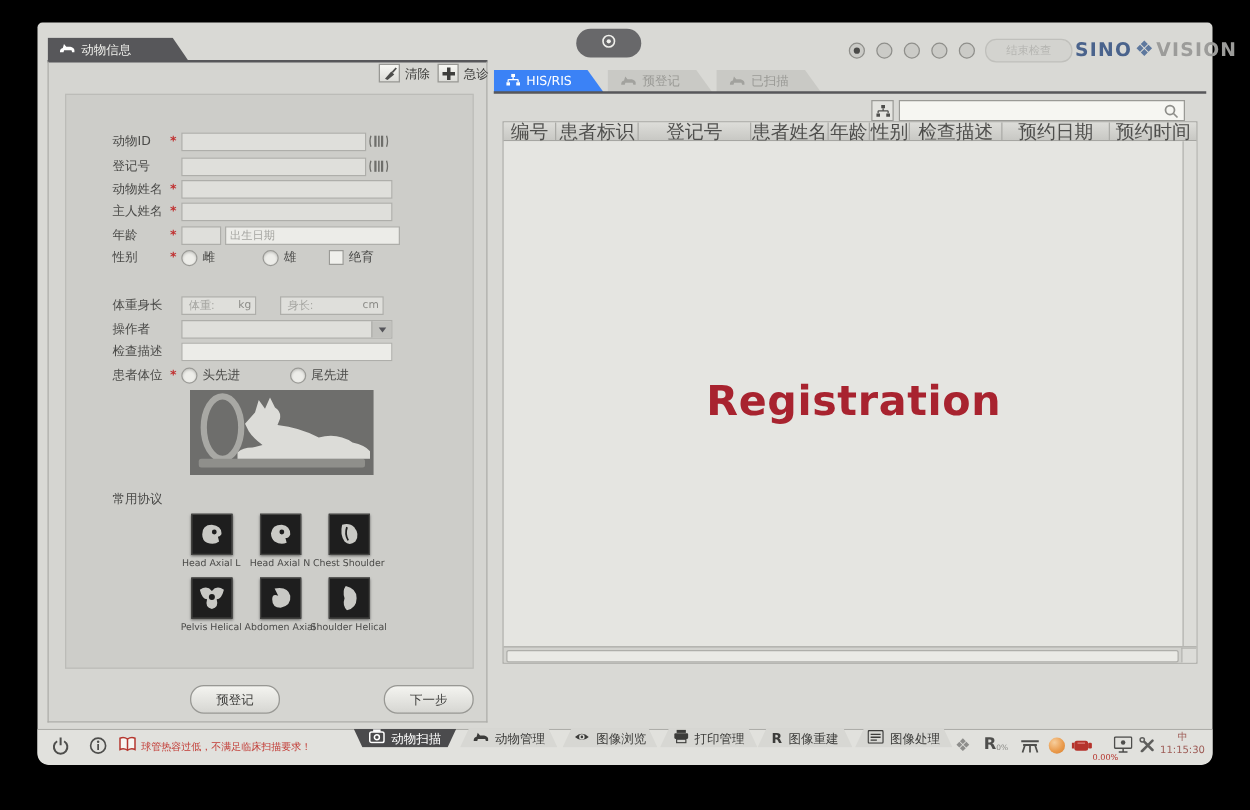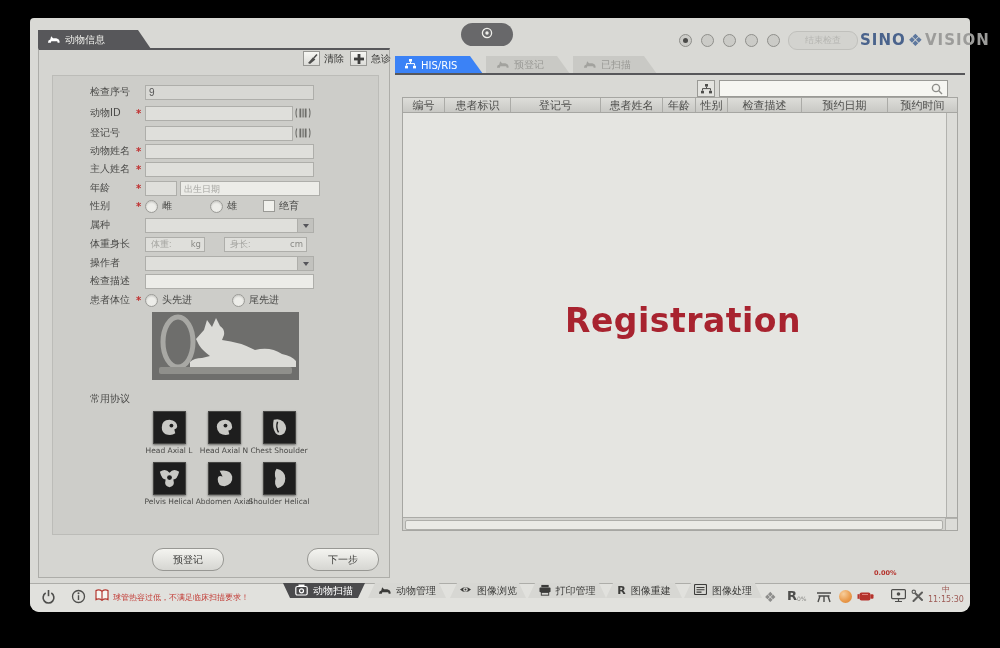--- a/index.html
+++ b/index.html
@@ -65,21 +65,21 @@
   .rtab.idle{background:#C9C9C5;color:#9A9A96;}
   .tabline{left:395px;top:73px;width:570px;height:2px;background:#57575A;}
   .hier-btn{left:697px;top:80px;width:18px;height:17px;background:#E4E4E0;border:1px solid #9A9A96;
             display:flex;align-items:center;justify-content:center;box-sizing:border-box;cursor:pointer;}
   .search-wrap{left:719px;top:80px;width:229px;height:17px;background:#F6F6F2;border:1px solid #9A9A96;
                display:flex;align-items:center;box-sizing:border-box;}
   .search-wrap input{flex:1;border:none;background:transparent;outline:none;font-size:10px;color:#333;padding:0 4px;}
   .wtable{left:402px;top:97px;width:556px;height:434px;border:1px solid #A6A6A2;background:#E5E5E1;box-sizing:border-box;}
   .thead{position:absolute;left:0;top:0;width:100%;height:15px;background:linear-gradient(#DDDDD9,#C8C8C4);
          display:flex;border-bottom:1px solid #A6A6A2;box-sizing:border-box;}
-  .th{font-size:11px;color:#4E4E4C;display:flex;align-items:center;justify-content:center;
+  .th{font-size:15px;color:#4E4E4C;display:flex;align-items:center;justify-content:center;
       border-right:1px solid #ABABA7;box-sizing:border-box;height:100%;}
   .tc0{width:42px}.tc1{width:66px}.tc2{width:90px}.tc3{width:62px}.tc4{width:33px}
   .tc5{width:32px}.tc6{width:74px}.tc7{width:86px}.tc8{flex:1;border-right:none;}
   .tbody{position:absolute;left:0;top:15px;width:100%;height:404px;background:#E5E5E1;}
   .watermark{position:absolute;left:130px;top:188px;width:300px;text-align:center;
              font-size:33px;font-weight:bold;color:#A8232F;letter-spacing:0.5px;}
   .vscroll{position:absolute;right:0;top:15px;width:11px;height:404px;background:#DCDCD8;border-left:1px solid #B2B2AE;box-sizing:border-box;}
   .hscroll{position:absolute;left:0;bottom:0;width:100%;height:13px;background:#D2D2CE;border-top:1px solid #ABABA7;box-sizing:border-box;}
   .hthumb{position:absolute;left:2px;top:2px;width:536px;height:8px;background:#EAEAE6;border:1px solid #AEAEAA;border-radius:2px;}
   .corner{position:absolute;right:0;bottom:0;width:12px;height:12px;background:#DCDCD8;border-left:1px solid #B2B2AE;border-top:1px solid #B2B2AE;box-sizing:border-box;}
@@ -154,25 +154,20 @@
       <svg width="12" height="12" viewBox="0 0 12 12">
           <rect x="4.6" y="1" width="2.8" height="10" fill="#3E3E3C"></rect>
           <rect x="1" y="4.6" width="10" height="2.8" fill="#3E3E3C"></rect>
         </svg>
     </span>
     <span class="tool-lb">急诊</span>
   </div>
 
   <div class="abs form-panel"></div>
 
-  <div class="frow" style="top:84px;">
-    <span class="flabel">检查序号</span>
-    <span class="freq"></span>
-    <input class="tin ro" style="width: 169px;" value="9">
-  </div>
   <div class="frow" style="top:105px;">
     <span class="flabel">动物ID</span>
     <span class="freq">*</span>
     <input class="tin" style="width: 148px;">
     <span style="margin-left:2px;">
       <svg width="16" height="12" viewBox="0 0 18 12">
           <path d="M2 1 Q0.2 6 2 11" stroke="#6E6E6A" stroke-width="1.2" fill="none"></path>
           <rect x="5" y="1" width="2" height="10" fill="#6E6E6A"></rect>
           <rect x="8.4" y="1" width="1.4" height="10" fill="#6E6E6A"></rect>
           <rect x="11" y="1" width="2" height="10" fill="#6E6E6A"></rect>
@@ -213,29 +208,20 @@
   <div class="frow" style="top:198px;">
     <span class="flabel">性别</span>
     <span class="freq">*</span>
     <span class="rad"></span>
     <span class="rlb">雌</span>
     <span class="rad" style="margin-left:38px;"></span>
     <span class="rlb">雄</span>
     <span class="chk" style="margin-left:26px;"></span>
     <span class="rlb">绝育</span>
   </div>
-  <div class="frow" style="top:217px;">
-    <span class="flabel">属种</span>
-    <span class="freq"></span>
-    <div class="sel" style="max-width:169px;">
-      <span class="arrowbox">
-          <span class="tri"></span>
-        </span>
-    </div>
-  </div>
   <div class="frow" style="top:236px;">
     <span class="flabel">体重身长</span>
     <span class="freq"></span>
     <div class="ufield" style="width:60px;">
       <input placeholder="体重:" style="">
       <span class="unit">kg</span>
     </div>
     <div class="ufield" style="width:83px;margin-left:19px;">
       <input placeholder="身长:" style="">
       <span class="unit">cm</span>
@@ -482,21 +468,21 @@
     <span class="orange"></span>
   </div>
   <div class="ricon" style="left:857px;top:591px;">
     <svg width="17" height="11" viewBox="0 0 17 11">
         <rect x="2.5" y="1.5" width="11" height="8" rx="2" fill="#B5332C"></rect>
         <rect x="0.5" y="3.2" width="2" height="4.6" fill="#B5332C"></rect>
         <rect x="13.5" y="3.2" width="3" height="4.6" rx="1" fill="#B5332C"></rect>
         <path d="M5 3.5 H11" stroke="#E0837D" stroke-width="1"></path>
       </svg>
   </div>
-  <div class="ricon tubepct" style="left:874px;top:562px;font-weight:bold;">0.00%</div>
+  <div class="ricon tubepct" style="left:874px;top:595px;">0.00%</div>
   <div class="ricon" style="left:891px;top:589px;">
     <svg width="15" height="14" viewBox="0 0 15 14">
         <rect x="0.6" y="0.6" width="13.8" height="9" rx="1" fill="none" stroke="#4E4E4C" stroke-width="1.2"></rect>
         <circle cx="7.5" cy="5" r="1.8" fill="#4E4E4C"></circle>
         <path d="M7.5 9.6 V12 M4 12.5 H11" stroke="#4E4E4C" stroke-width="1.2"></path>
       </svg>
   </div>
   <div class="ricon" style="left:911px;top:589px;">
     <svg width="13" height="13" viewBox="0 0 13 13">
         <path d="M2.5 12 L11 3.5 M2.5 2.5 L11 11" stroke="#5E5E5C" stroke-width="2" stroke-linecap="round"></path>

